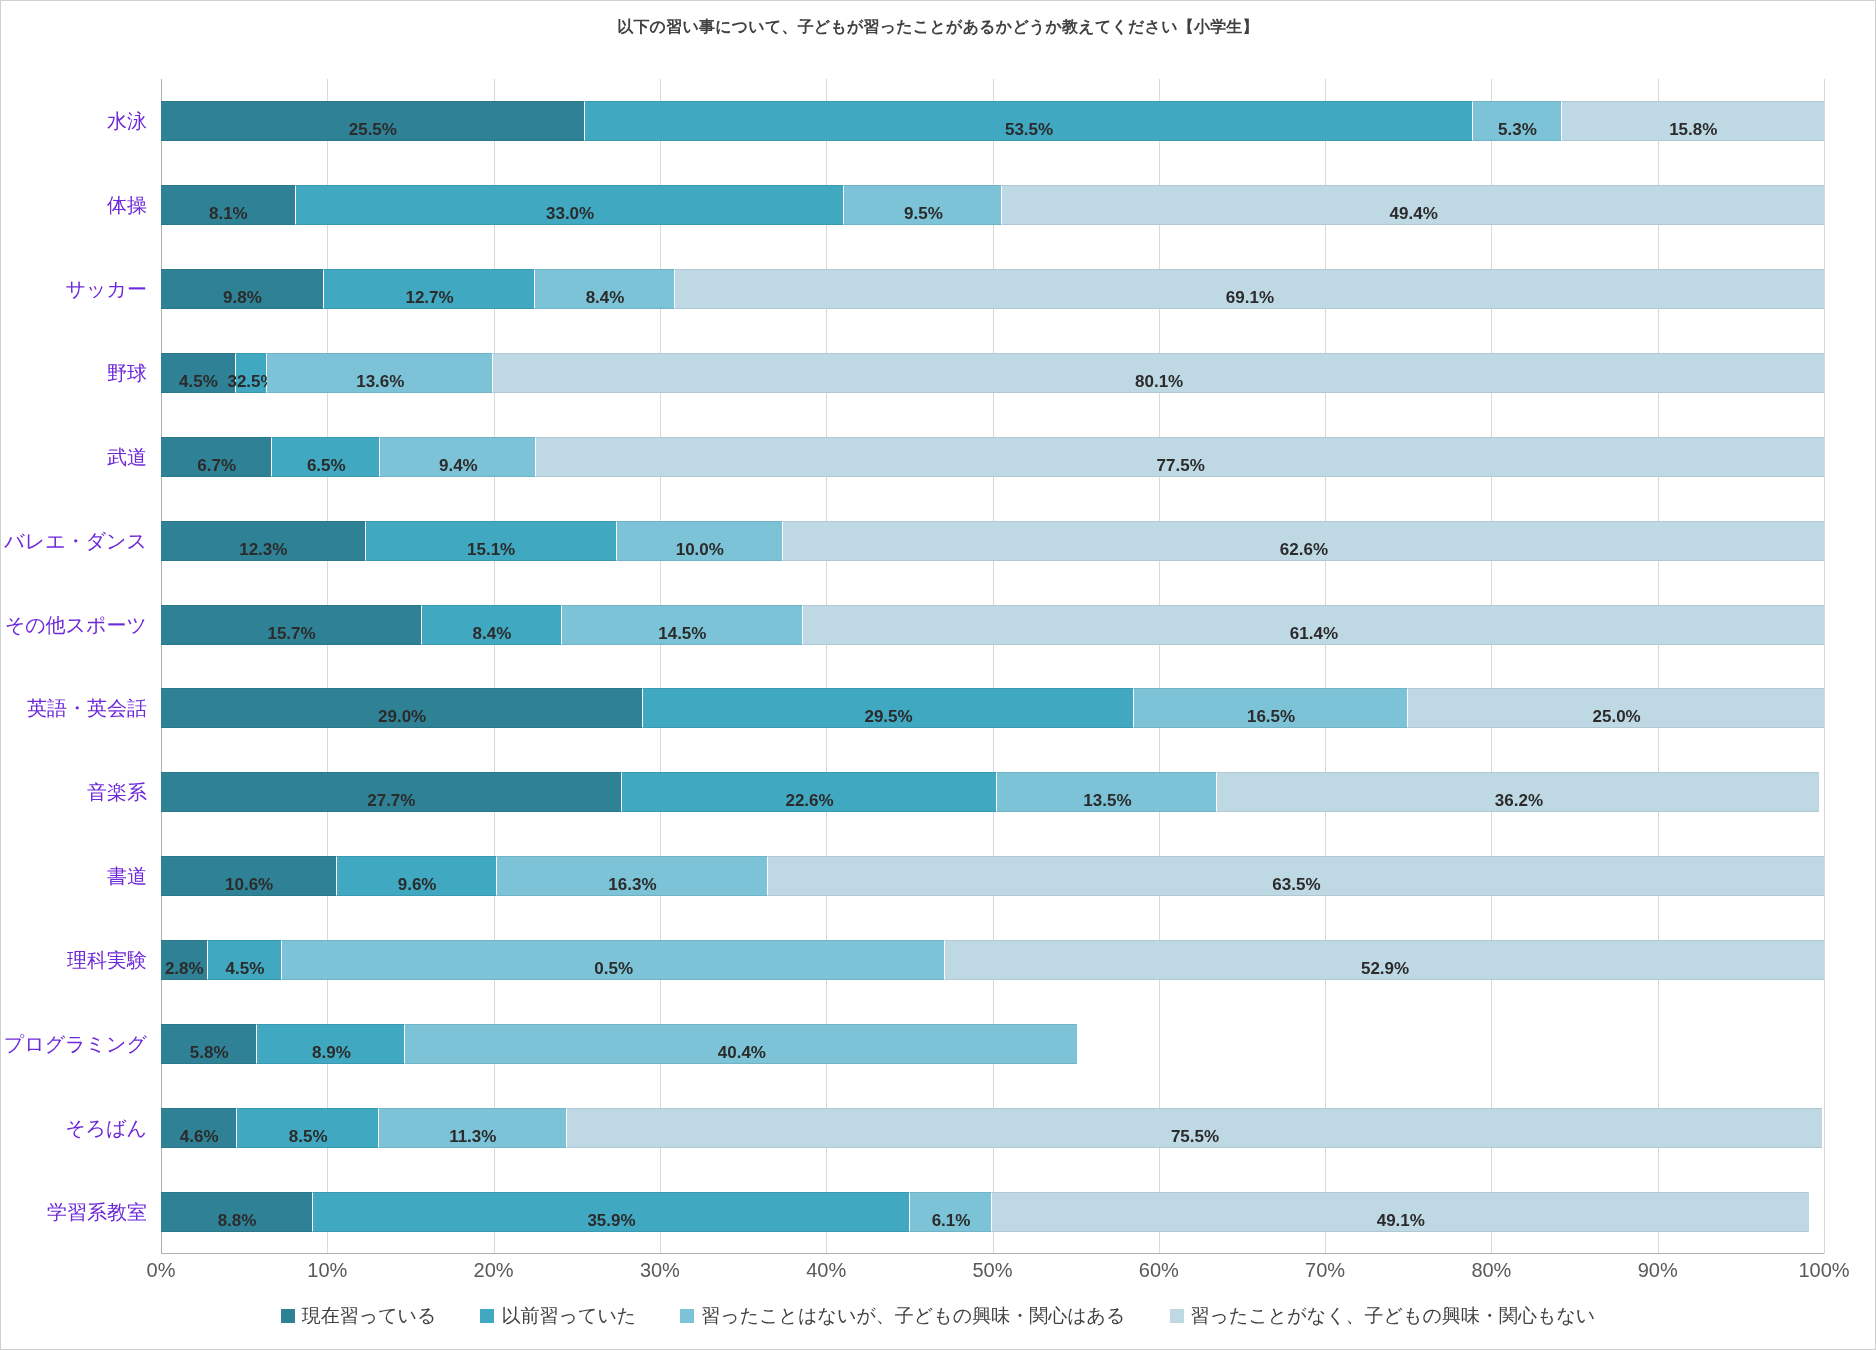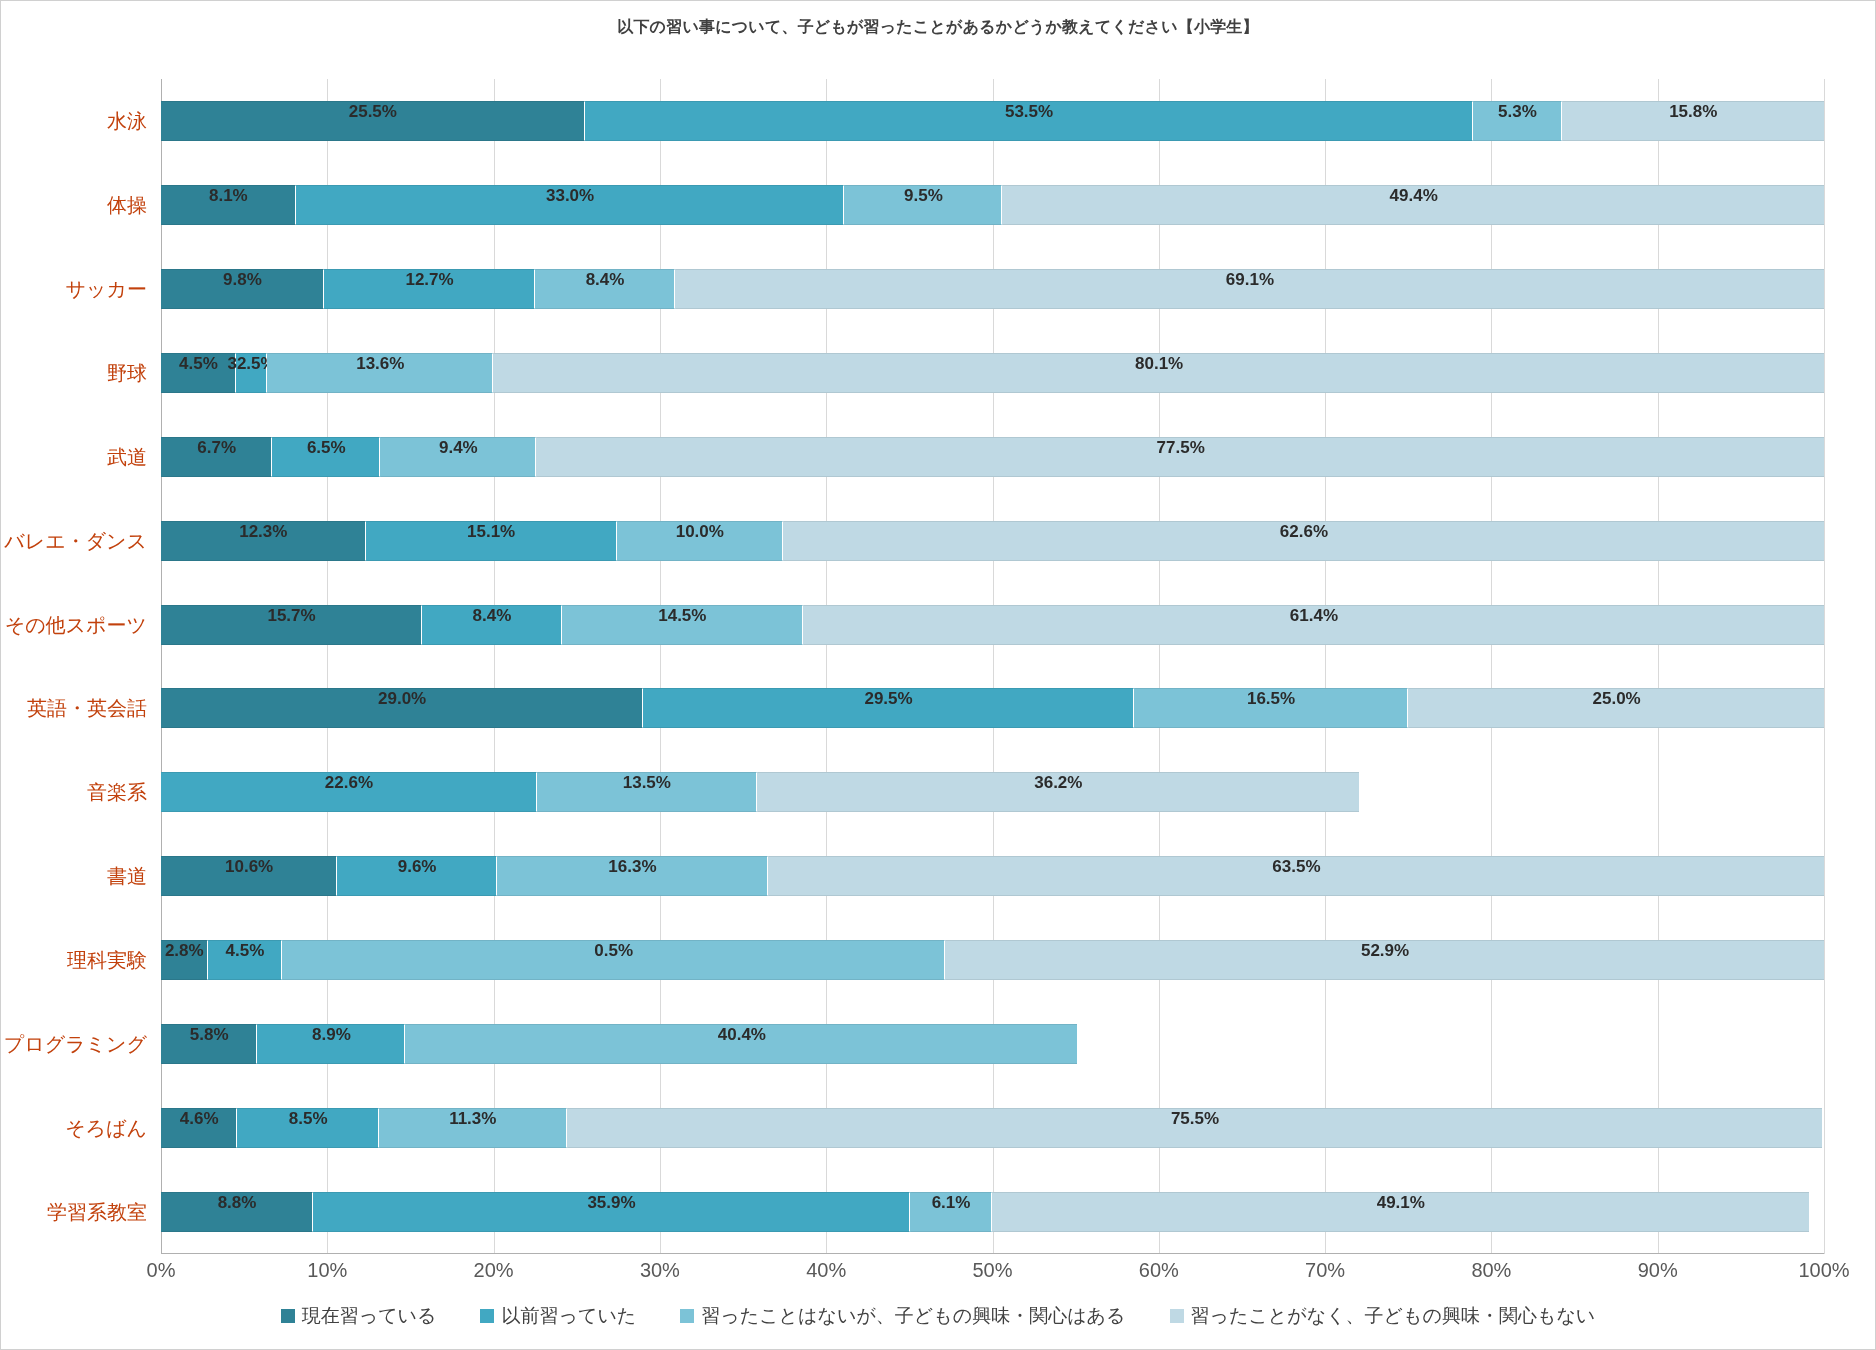--- a/index.html
+++ b/index.html
@@ -82,31 +82,31 @@
     display: flex;
     align-items: stretch;
   }
   .row-label {
     position: absolute;
     right: calc(100% + 14px);
     top: 50%;
     transform: translateY(-50%);
     white-space: nowrap;
     font-size: 20px;
-    color: #c2410c;
+    color: #6d28d9;
     text-align: right;
   }
   .seg {
     position: relative;
     height: 100%;
     box-sizing: border-box;
     border: 1px solid rgba(255,255,255,0.0);
     border-right: 1px solid #ffffff;
     display: flex;
-    align-items: flex-start;
+    align-items: flex-end;
     justify-content: center;
     overflow: visible;
   }
   .seg:last-child { border-right: none; }
   .seg-label {
     font-size: 17px;
     font-weight: bold;
     color: #2b2b2b;
     white-space: nowrap;
     pointer-events: none;
@@ -304,20 +304,23 @@
           </div>
           <div class="seg s2" title="英語・英会話 / 習ったことはないが、子どもの興味・関心はある: 16.5%" style="width: 274.395px;">
             <span class="seg-label">16.5%</span>
           </div>
           <div class="seg s3" title="英語・英会話 / 習ったことがなく、子どもの興味・関心もない: 25.0%" style="width: 415.75px;">
             <span class="seg-label">25.0%</span>
           </div>
         </div>
         <div class="bar-row" style="height: 40px; top: 693.393px;">
           <div class="row-label">音楽系</div>
+          <div class="seg s0" title="音楽系 / 現在習っている: 27.7%" style="width: 460.651px;">
+            <span class="seg-label">27.7%</span>
+          </div>
           <div class="seg s1" title="音楽系 / 以前習っていた: 22.6%" style="width: 375.838px;">
             <span class="seg-label">22.6%</span>
           </div>
           <div class="seg s2" title="音楽系 / 習ったことはないが、子どもの興味・関心はある: 13.5%" style="width: 220px;">
             <span class="seg-label">13.5%</span>
           </div>
           <div class="seg s3" title="音楽系 / 習ったことがなく、子どもの興味・関心もない: 36.2%" style="width: 602.006px;">
             <span class="seg-label">36.2%</span>
           </div>
         </div>

